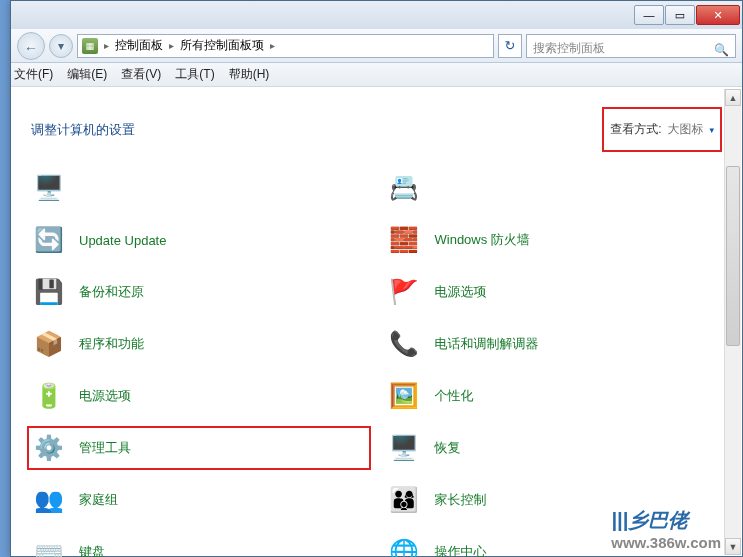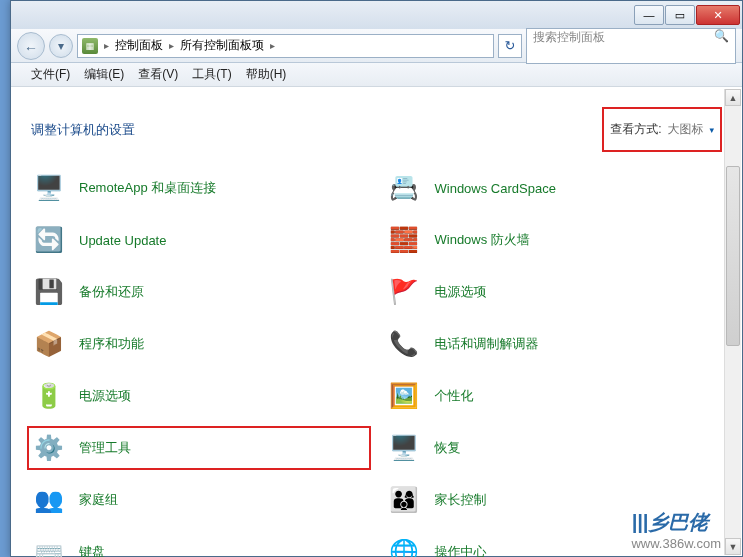--- a/index.html
+++ b/index.html
@@ -8,43 +8,43 @@
 .titlebar { height: 28px; background: linear-gradient(#e8eef5, #d4dfec); display: flex; align-items: center; justify-content: flex-end; padding-right: 2px; }
 .win-btn { width: 30px; height: 20px; margin-left: 1px; display: flex; align-items: center; justify-content: center; font-size: 11px; border: 1px solid #8aa0b8; background: linear-gradient(#f5f8fc,#dce6f0); border-radius: 2px; }
 .win-btn.close { width: 44px; background: linear-gradient(#e67a6a,#c33); color: #fff; border-color: #a22; }
 .navbar { height: 34px; background: linear-gradient(#f7f9fc,#e6ecf3); border-bottom: 1px solid #b9c8d8; display: flex; align-items: center; padding: 0 6px; gap: 4px; }
 .nav-back { width: 28px; height: 28px; border-radius: 50%; background: radial-gradient(#f0f5fa,#cfdce9); border: 1px solid #a8bccf; display: flex; align-items: center; justify-content: center; color: #4a6a8a; font-size: 14px; }
 .nav-forward { width: 24px; height: 24px; border-radius: 50%; background: radial-gradient(#f0f5fa,#cfdce9); border: 1px solid #a8bccf; display: flex; align-items: center; justify-content: center; color: #4a6a8a; font-size: 12px; }
 .addr { flex: 1; height: 24px; border: 1px solid #9bb0c6; background: #fff; display: flex; align-items: center; padding: 0 4px; font-size: 12px; gap: 6px; }
 .addr-icon { width: 16px; height: 16px; background: linear-gradient(#8fb96a,#5a8a3a); border-radius: 2px; display: flex; align-items: center; justify-content: center; color: #fff; font-size: 9px; }
 .crumb-sep { color: #666; font-size: 10px; }
 .refresh { width: 24px; height: 24px; border: 1px solid #9bb0c6; background: #fff; display: flex; align-items: center; justify-content: center; color: #2a5a9a; font-size: 13px; }
-.search { width: 210px; height: 36px; border: 1px solid #9bb0c6; background: #fff; display: flex; align-items: flex-start; padding: 0 6px; font-size: 12px; color: #888; position: relative; }
+.search { width: 210px; height: 24px; border: 1px solid #9bb0c6; background: #fff; display: flex; align-items: flex-end; padding: 0 6px; font-size: 12px; color: #888; position: relative; }
 .search-icon { position: absolute; right: 6px; color: #3a6aa0; font-size: 12px; }
-.menubar { height: 24px; background: linear-gradient(#f4f7fb,#e8edf3); border-bottom: 1px solid #d0d8e0; display: flex; align-items: center; padding: 0 20px; gap: 14px; font-size: 12px; }
+.menubar { height: 24px; background: linear-gradient(#f4f7fb,#e8edf3); border-bottom: 1px solid #d0d8e0; display: flex; align-items: center; padding: 0 3px; gap: 14px; font-size: 12px; }
 .menu-item { color: #222; }
 .content { position: absolute; top: 88px; left: 0; right: 0; bottom: 0; background: #fff; padding: 18px 20px 0 20px; }
 .content-header { display: flex; justify-content: space-between; align-items: center; margin-bottom: 18px; }
 .hdr-title { font-size: 13px; color: #1a4a8a; }
 .view-box { border: 2px solid #d22; padding: 12px 6px; font-size: 12px; display: flex; align-items: center; gap: 6px; }
 .view-label { color: #333; }
 .view-value { color: #737373; }
 .view-arrow { color: #0a5aa8; font-size: 9px; }
 .grid { display: grid; grid-template-columns: 1fr 1fr; column-gap: 20px; row-gap: 16px; }
 .cp-item { display: flex; align-items: center; gap: 12px; font-size: 13px; color: #167a2a; cursor: pointer; }
 .cp-icon { width: 36px; height: 36px; display: flex; align-items: center; justify-content: center; font-size: 24px; }
 .highlight { border: 2px solid #d22; padding: 2px; margin: -4px; }
 .scrollbar { position: absolute; right: 1px; top: 88px; bottom: 1px; width: 17px; background: #f0f0f0; border-left: 1px solid #ddd; }
 .sb-btn { height: 17px; background: linear-gradient(#f8f8f8,#e4e4e4); border: 1px solid #c8c8c8; display: flex; align-items: center; justify-content: center; font-size: 9px; color: #555; }
 .sb-track { position: absolute; top: 17px; bottom: 17px; left: 0; right: 0; }
 .sb-thumb { position: absolute; top: 60px; height: 180px; left: 1px; right: 1px; background: linear-gradient(#e6e6e6,#cfcfcf); border: 1px solid #b8b8b8; border-radius: 2px; }
 .sb-down { position: absolute; bottom: 0; left: 0; right: 0; }
 .watermark { position: absolute; right: 22px; bottom: 6px; font-size: 20px; color: #2a6aa8; font-style: italic; font-weight: bold; text-shadow: 1px 1px 0 #fff; }
 .watermark .bars { color: #2a6aa8; }
-.watermark .sub { font-size: 13px; color: #888; display: block; font-style: normal; font-weight: normal; }
+.watermark .sub { font-size: 15px; color: #888; display: block; font-style: normal; font-weight: bold; }
 </style>
 </head>
 <body>
 
 <div class="window">
 
   <div class="titlebar">
     <div class="win-btn">—</div>
     <div class="win-btn">▭</div>
     <div class="win-btn close">✕</div>
@@ -82,25 +82,23 @@
       <div class="view-box">
         <span class="view-label">查看方式:</span>
         <span class="view-value">大图标</span>
         <span class="view-arrow">▾</span>
       </div>
     </div>
 
     <div class="grid">
       <div class="cp-item">
           <span class="cp-icon">🖥️</span>
-          <span>RemoteApp 和桌面连接</span>
         </div>
       <div class="cp-item">
           <span class="cp-icon">📇</span>
-          <span>Windows CardSpace</span>
         </div>
       <div class="cp-item">
           <span class="cp-icon">🔄</span>
           <span>Update Update</span>
         </div>
       <div class="cp-item">
           <span class="cp-icon">🧱</span>
           <span>Windows 防火墙</span>
         </div>
       <div class="cp-item">

